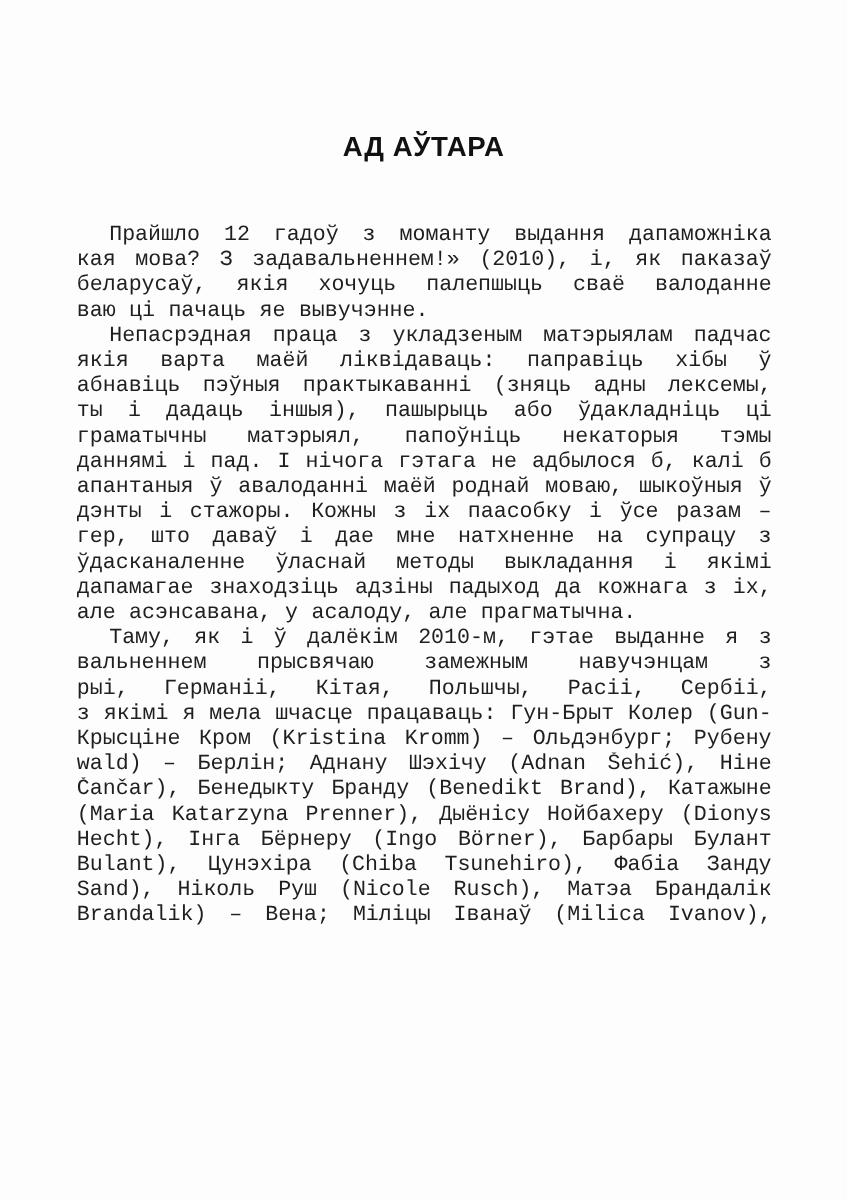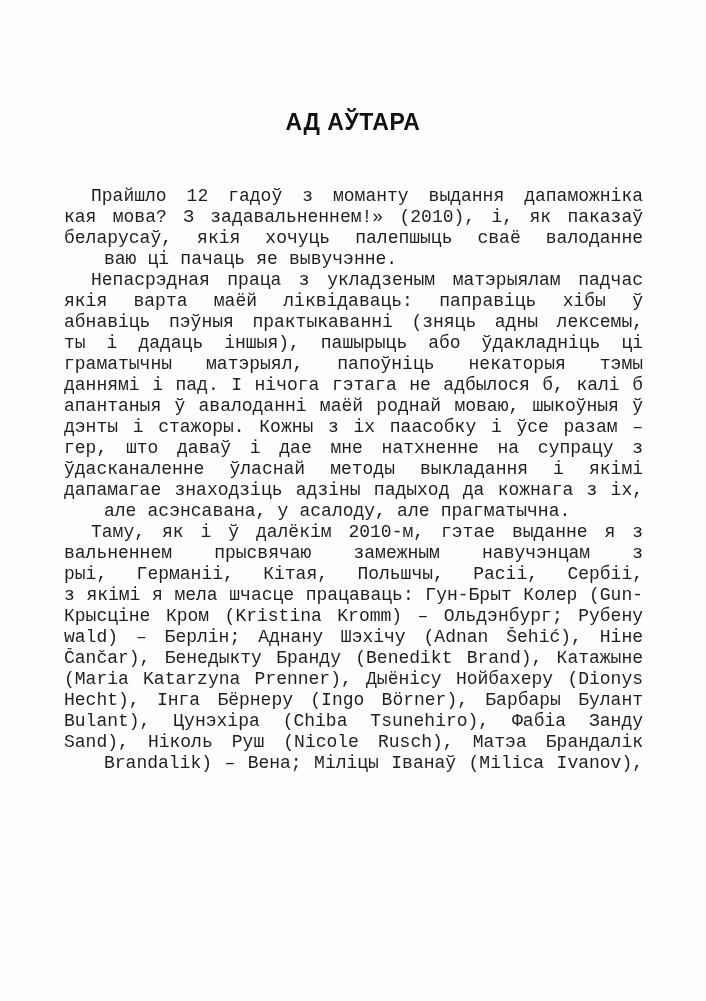--- a/index.html
+++ b/index.html
@@ -56,21 +56,20 @@
     overflow: hidden;
     text-align: justify;
     text-align-last: justify;
     word-spacing: 0.02em;
   }
   .line.first {
     text-indent: 27px;
   }
   .line.last {
     text-align-last: left;
-    margin-left: 40px;
   }
 </style>
 </head>
 <body>
 
 <div class="page">
   <h1 class="title">АД АЎТАРА</h1>
   <main class="body-text">
       <div class="paragraph">
         <div class="line first">Прайшло 12 гадоў з моманту выдання дапаможніка «Беларус-</div>

